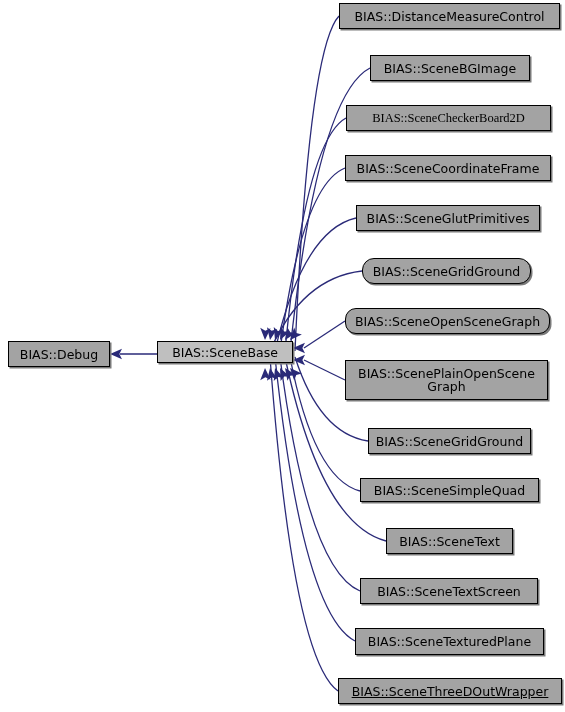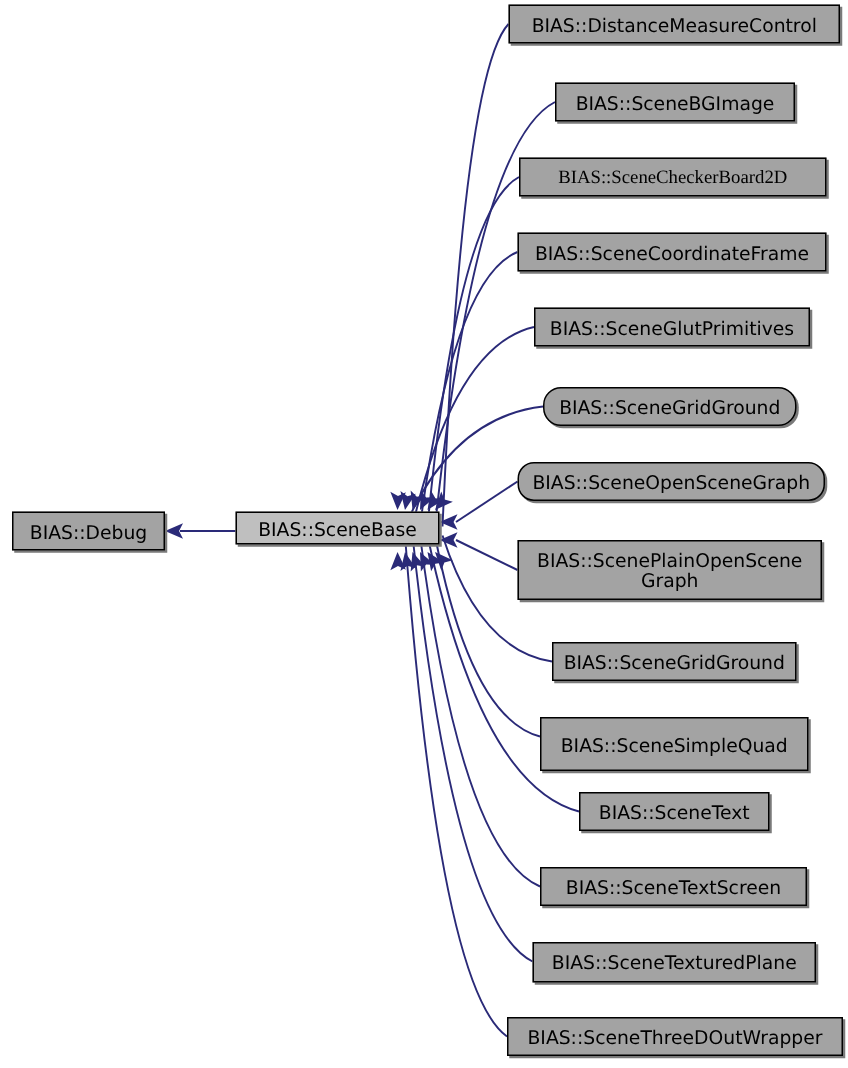--- a/index.html
+++ b/index.html
@@ -90,20 +90,20 @@
       <div class="node" style="left: 339px; top: 3px; width: 221px; height: 26px;"><span>BIAS::DistanceMeasureControl</span></div>
       <div class="node" style="left: 370px; top: 55px; width: 160px; height: 26px;"><span>BIAS::SceneBGImage</span></div>
       <div class="node" style="left: 346px; top: 105px; width: 205px; height: 26px; font-family: Liberation Serif, serif;"><span>BIAS::SceneCheckerBoard2D</span></div>
       <div class="node" style="left: 345px; top: 155px; width: 206px; height: 26px;"><span>BIAS::SceneCoordinateFrame</span></div>
       <div class="node" style="left: 356px; top: 205px; width: 184px; height: 26px;"><span>BIAS::SceneGlutPrimitives</span></div>
       <div class="node" style="left: 362px; top: 258px; width: 169px; height: 26px; border-radius: 12px;"><span>BIAS::SceneGridGround</span></div>
       <div class="node" style="left: 345px; top: 308px; width: 205px; height: 26px; border-radius: 11px;"><span>BIAS::SceneOpenSceneGraph</span></div>
       <div class="node" style="left: 345px; top: 360px; width: 203px; height: 40px;"><span>BIAS::ScenePlainOpenScene
 Graph</span></div>
       <div class="node" style="left: 368px; top: 428px; width: 163px; height: 26px;"><span>BIAS::SceneGridGround</span></div>
-      <div class="node" style="left: 360px; top: 478px; width: 179px; height: 36px;"><span>BIAS::SceneSimpleQuad</span></div>
+      <div class="node" style="left: 360px; top: 478px; width: 179px; height: 24px;"><span>BIAS::SceneSimpleQuad</span></div>
       <div class="node" style="left: 386px; top: 528px; width: 127px; height: 26px;"><span>BIAS::SceneText</span></div>
       <div class="node" style="left: 360px; top: 578px; width: 178px; height: 26px;"><span>BIAS::SceneTextScreen</span></div>
       <div class="node" style="left: 355px; top: 628px; width: 189px; height: 27px;"><span>BIAS::SceneTexturedPlane</span></div>
-      <div class="node" style="left: 338px; top: 678px; width: 224px; height: 26px;"><span>BIAS::SceneThreeDOutWrapper</span></div>
+      <div class="node" style="left: 338px; top: 678px; width: 224px; height: 26px; text-decoration: underline;"><span>BIAS::SceneThreeDOutWrapper</span></div>
     </div>
 
 </div>
 
 </body></html>

